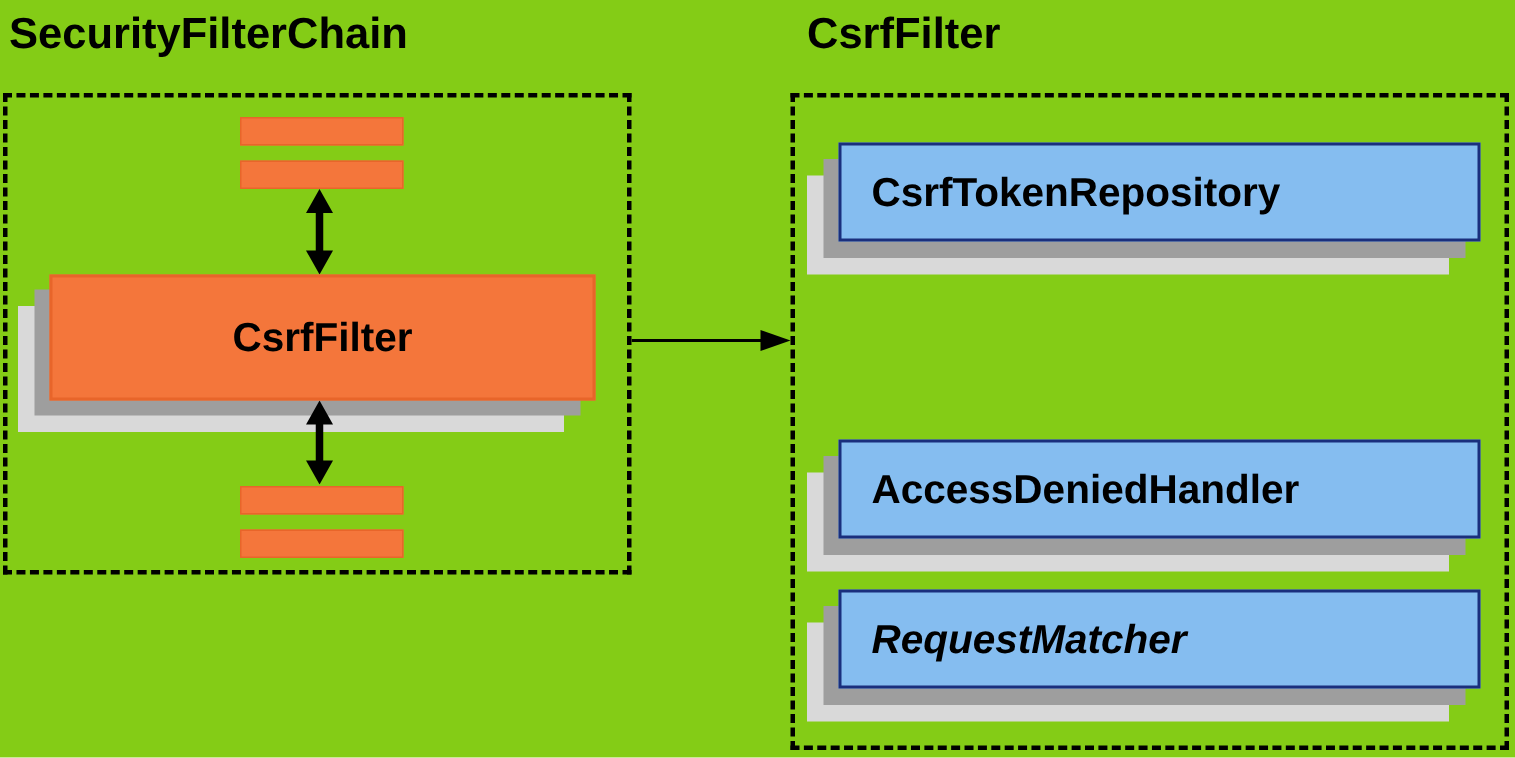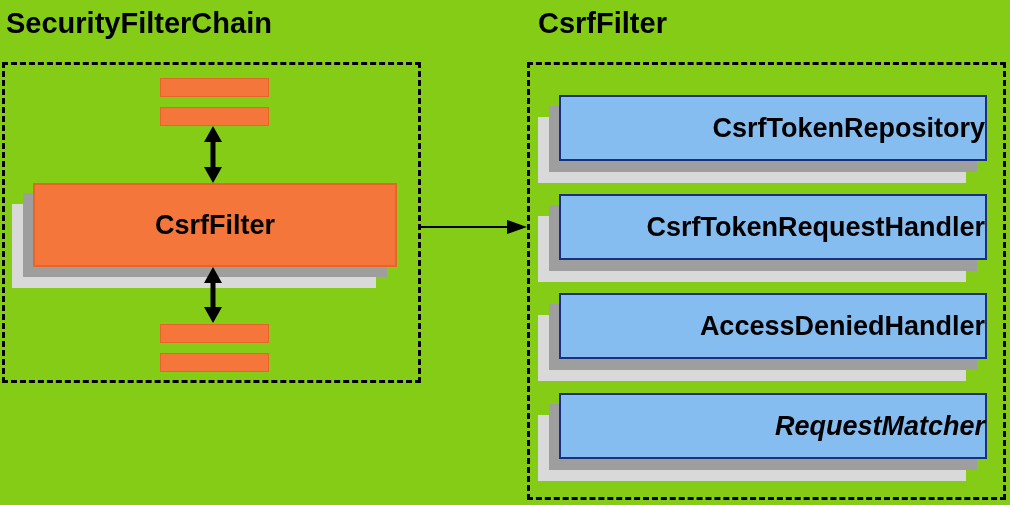--- a/index.html
+++ b/index.html
@@ -76,21 +76,21 @@
 
   .h-arrow { position: absolute; left: 421px; top: 219px; }
 
   .blue-box {
     position: absolute;
     left: 29px;
     width: 428px; height: 66px;
     background: var(--blue-fill);
     border: 2px solid var(--blue-border);
     box-shadow: -10px 11px 0 var(--shadow-dark), -21px 22px 0 var(--shadow-light);
-    display: flex; align-items: center; justify-content: flex-end;
+    display: flex; align-items: center; justify-content: flex-start; padding-left: 20px;
   }
   .blue-1 { top: 30px; }
   .blue-2 { top: 129px; }
   .blue-3 { top: 228px; }
   .blue-4 { top: 328px; font-style: italic; }
   .blue-box .box-label {
     font-size: 27px;
     font-weight: bold;
     color: var(--text-color);
   }
@@ -134,23 +134,20 @@
     <line x1="0" y1="8" x2="88" y2="8" stroke="var(--arrow-color)" stroke-width="2"></line>
     <polygon points="106,8 86,1 86,15" fill="var(--arrow-color)"></polygon>
   </svg>
 
   <div class="dashed-box right">
 
     <div class="blue-box blue-1">
       <span class="box-label">CsrfTokenRepository</span>
     </div>
 
-    <div class="blue-box blue-2">
-      <span class="box-label">CsrfTokenRequestHandler</span>
-    </div>
 
     <div class="blue-box blue-3">
       <span class="box-label">AccessDeniedHandler</span>
     </div>
 
     <div class="blue-box blue-4">
       <span class="box-label">RequestMatcher</span>
     </div>
 
   </div>

